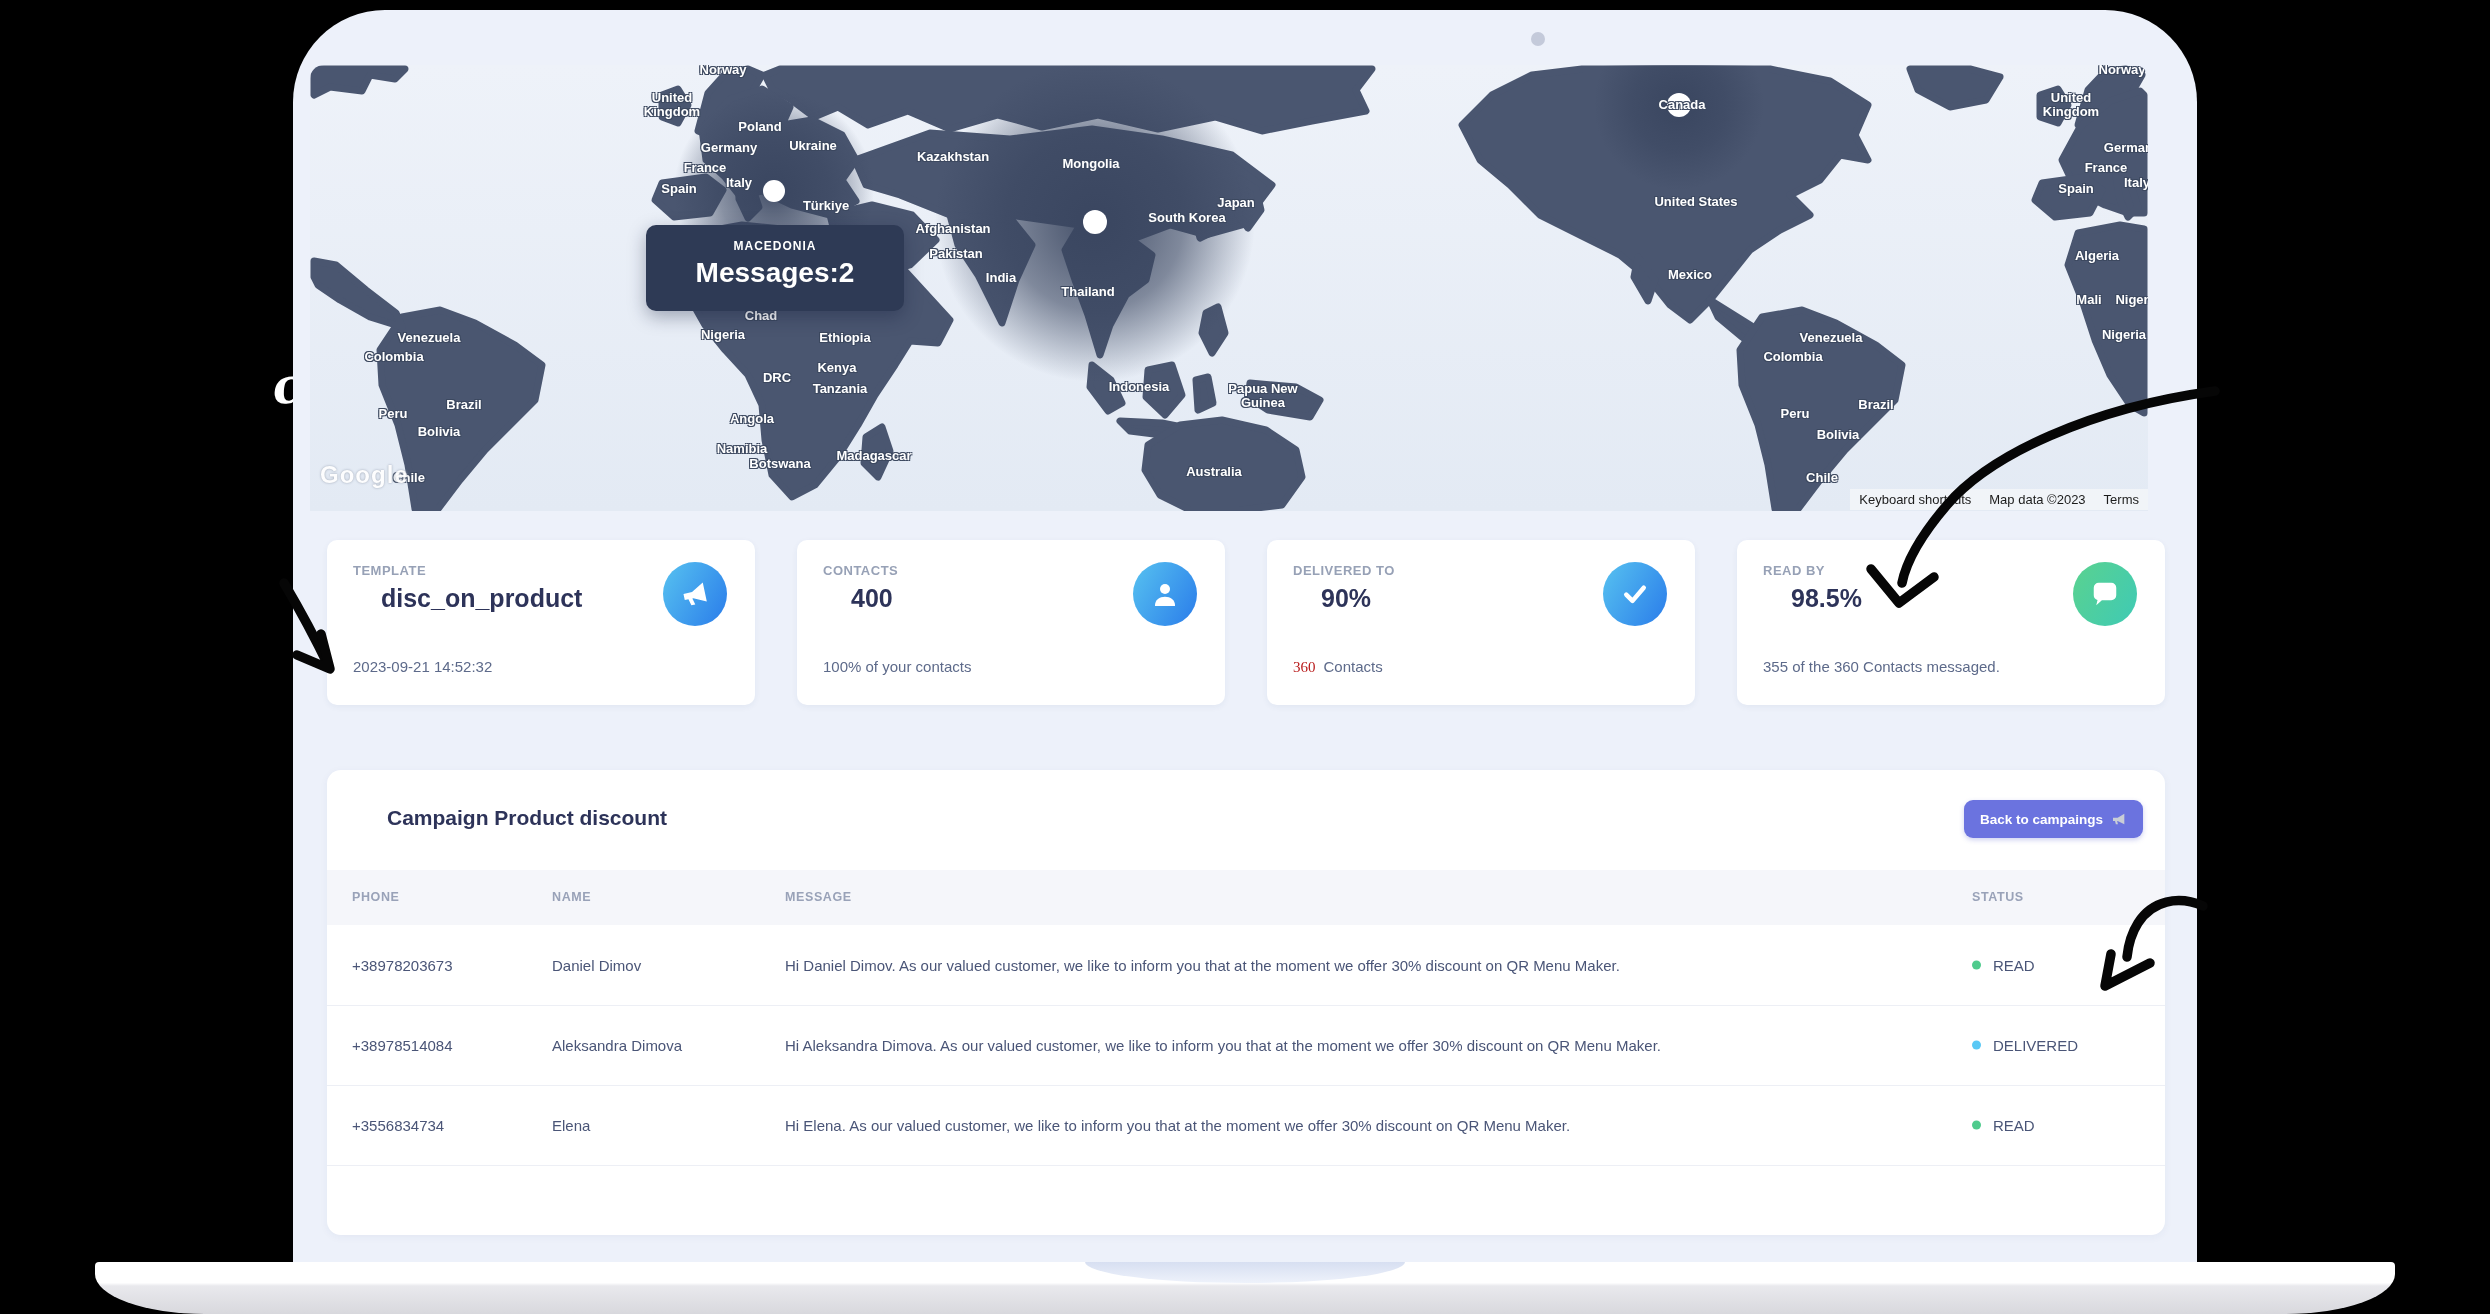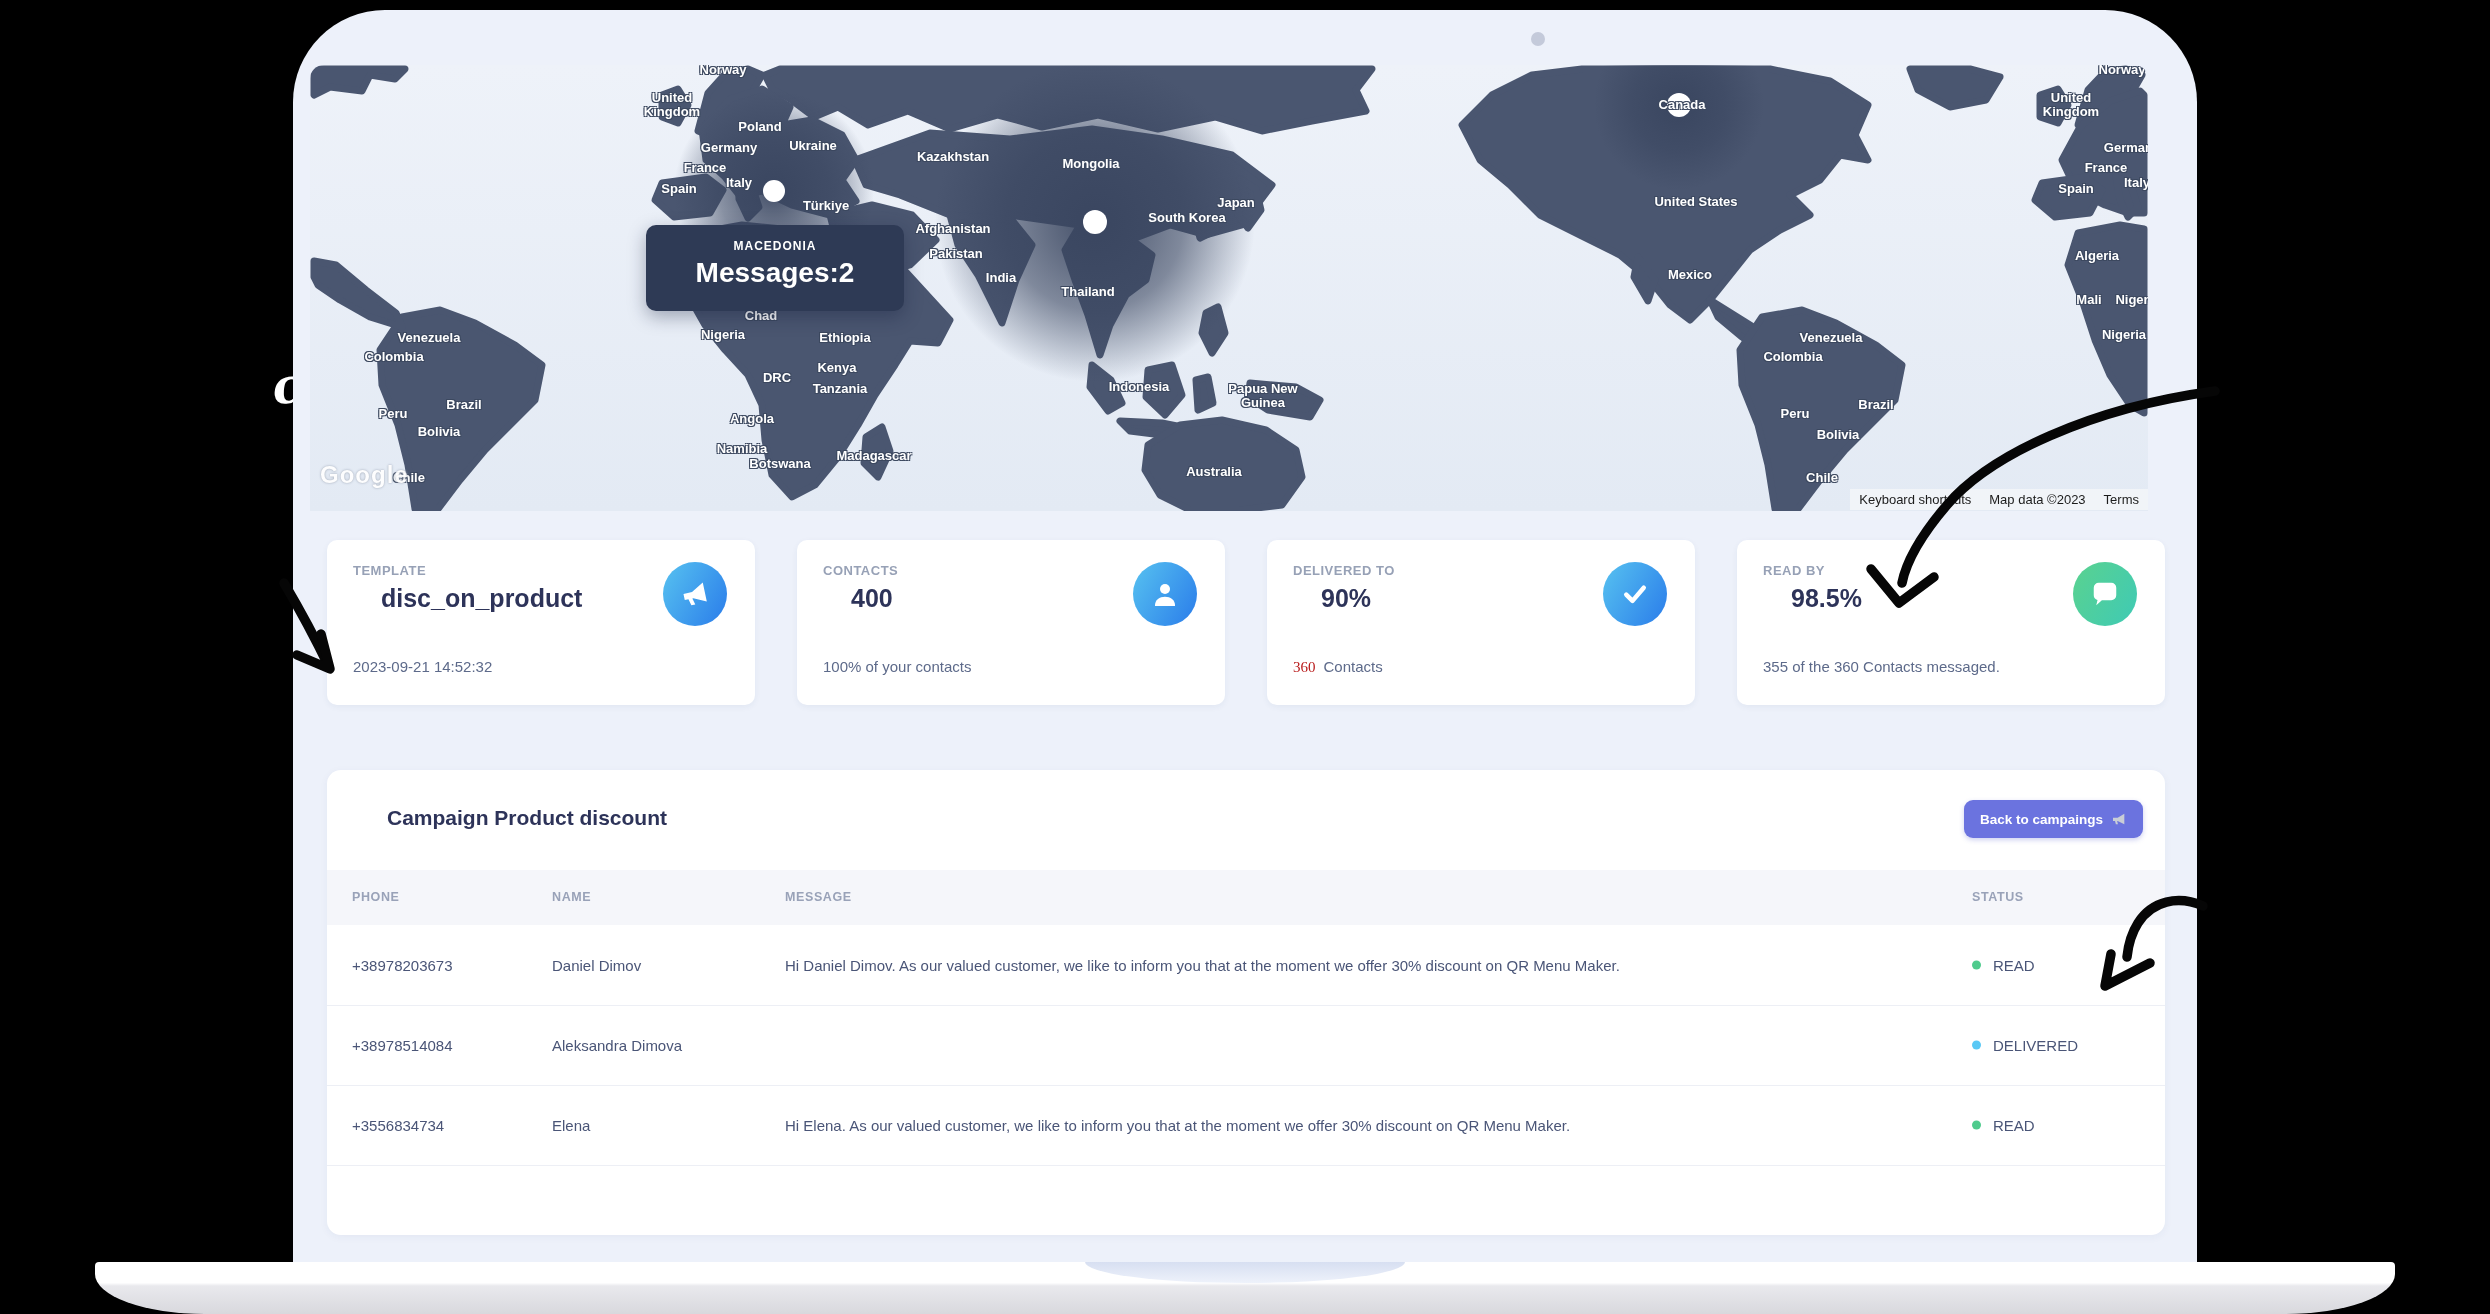--- a/index.html
+++ b/index.html
@@ -312,20 +312,21 @@
         <span class="cell col-message">Hi Daniel Dimov. As our valued customer, we like to inform you that at the moment we offer 30% discount on QR Menu Maker.</span>
         <span class="cell col-status status-cell">
           <span class="dot dot-read"></span>
           <span>READ</span>
         </span>
       </div>
 
       <div class="row" style="top:235px">
         <span class="cell col-phone">+38978514084</span>
         <span class="cell col-name">Aleksandra Dimova</span>
+        <span class="cell col-message">Hi Aleksandra Dimova. As our valued customer, we like to inform you that at the moment we offer 30% discount on QR Menu Maker.</span>
         <span class="cell col-status status-cell">
           <span class="dot dot-delivered"></span>
           <span>DELIVERED</span>
         </span>
       </div>
 
       <div class="row" style="top:315px">
         <span class="cell col-phone">+3556834734</span>
         <span class="cell col-name">Elena</span>
         <span class="cell col-message">Hi Elena. As our valued customer, we like to inform you that at the moment we offer 30% discount on QR Menu Maker.</span>

